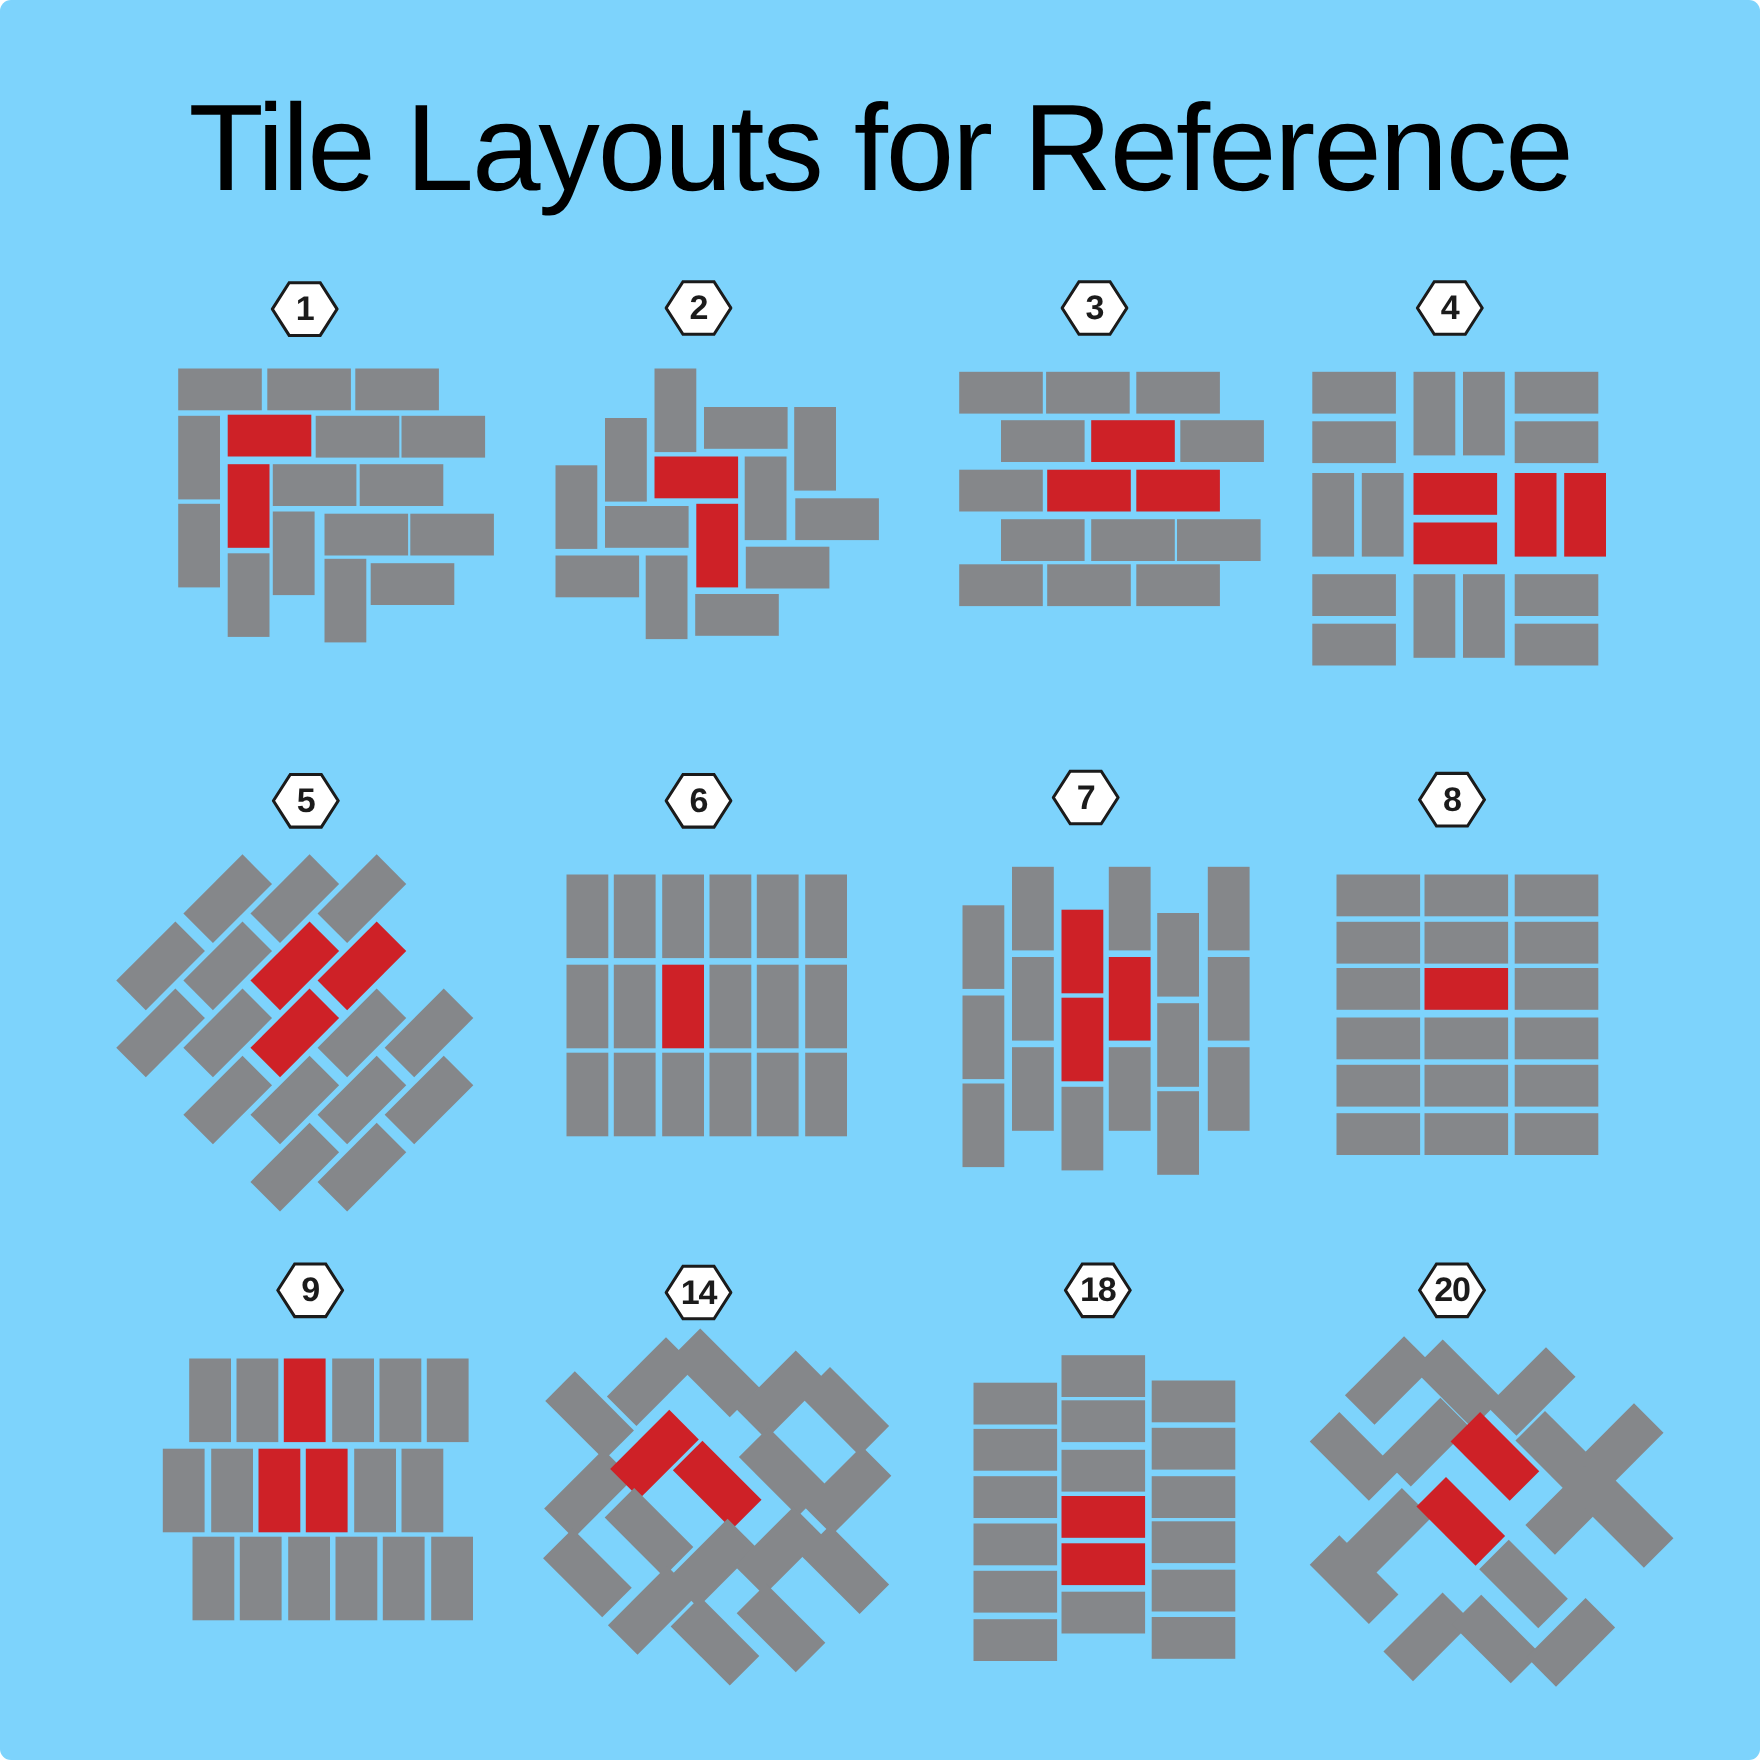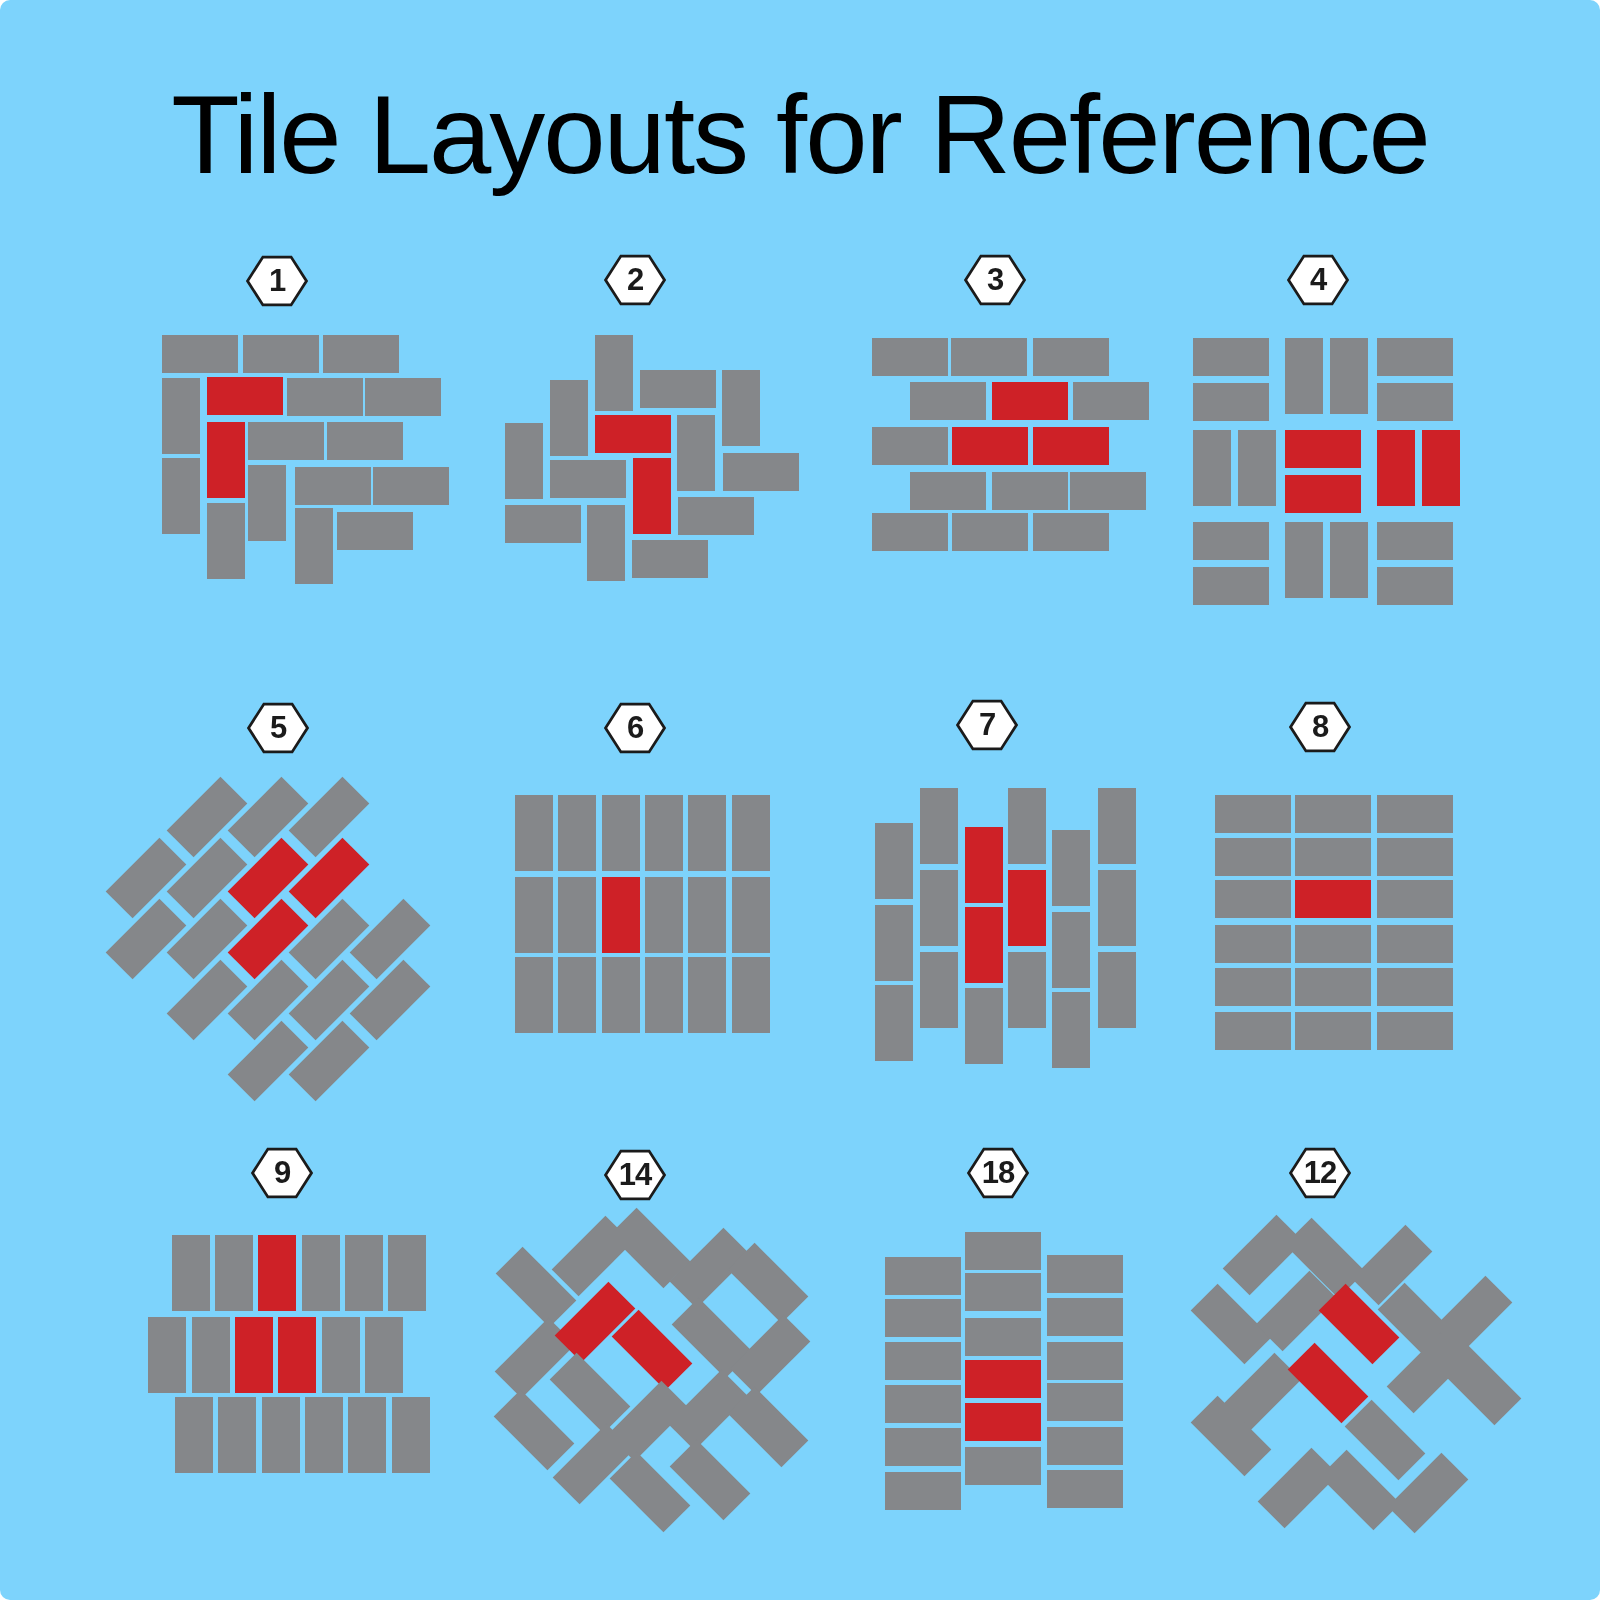--- a/index.html
+++ b/index.html
@@ -297,21 +297,21 @@
     <div class="tile" style="width: 76px; height: 38px; left: 1047px; top: 1255px; background: rgb(133, 135, 138);"></div>
     <div class="tile" style="width: 76px; height: 38px; left: 1047px; top: 1298px; background: rgb(133, 135, 138);"></div>
     <div class="tile" style="width: 76px; height: 38px; left: 1047px; top: 1342px; background: rgb(133, 135, 138);"></div>
     <div class="tile" style="width: 76px; height: 38px; left: 1047px; top: 1383px; background: rgb(133, 135, 138);"></div>
     <div class="tile" style="width: 76px; height: 38px; left: 1047px; top: 1427px; background: rgb(133, 135, 138);"></div>
     <div class="tile" style="width: 76px; height: 38px; left: 1047px; top: 1470px; background: rgb(133, 135, 138);"></div>
     <div class="badge" style="left: 1289px; top: 1146px;">
       <svg viewBox="0 0 100 88">
         <polygon points="2,44 27,5 73,5 98,44 73,83 27,83" fill="#ffffff" stroke="#1b1b1b" stroke-width="4.5"></polygon>
       </svg>
-      <span class="badge-num">12</span>
+      <span class="badge-num">20</span>
     </div>
     <div class="tile" style="width: 76px; height: 38px; left: 1225px; top: 1236px; background: rgb(133, 135, 138); transform: rotate(-45deg);"></div>
     <div class="tile" style="width: 76px; height: 38px; left: 1287px; top: 1239px; background: rgb(133, 135, 138); transform: rotate(45deg);"></div>
     <div class="tile" style="width: 76px; height: 38px; left: 1354px; top: 1246px; background: rgb(133, 135, 138); transform: rotate(-45deg);"></div>
     <div class="tile" style="width: 76px; height: 38px; left: 1193px; top: 1305px; background: rgb(133, 135, 138); transform: rotate(45deg);"></div>
     <div class="tile" style="width: 76px; height: 38px; left: 1258px; top: 1292px; background: rgb(133, 135, 138); transform: rotate(-45deg);"></div>
     <div class="tile" style="width: 76px; height: 38px; left: 1321px; top: 1305px; background: rgb(206, 33, 39); transform: rotate(45deg);"></div>
     <div class="tile" style="width: 76px; height: 38px; left: 1380px; top: 1304px; background: rgb(133, 135, 138); transform: rotate(45deg);"></div>
     <div class="tile" style="width: 76px; height: 38px; left: 1434px; top: 1297px; background: rgb(133, 135, 138); transform: rotate(-45deg);"></div>
     <div class="tile" style="width: 76px; height: 38px; left: 1223px; top: 1374px; background: rgb(133, 135, 138); transform: rotate(-45deg);"></div>

